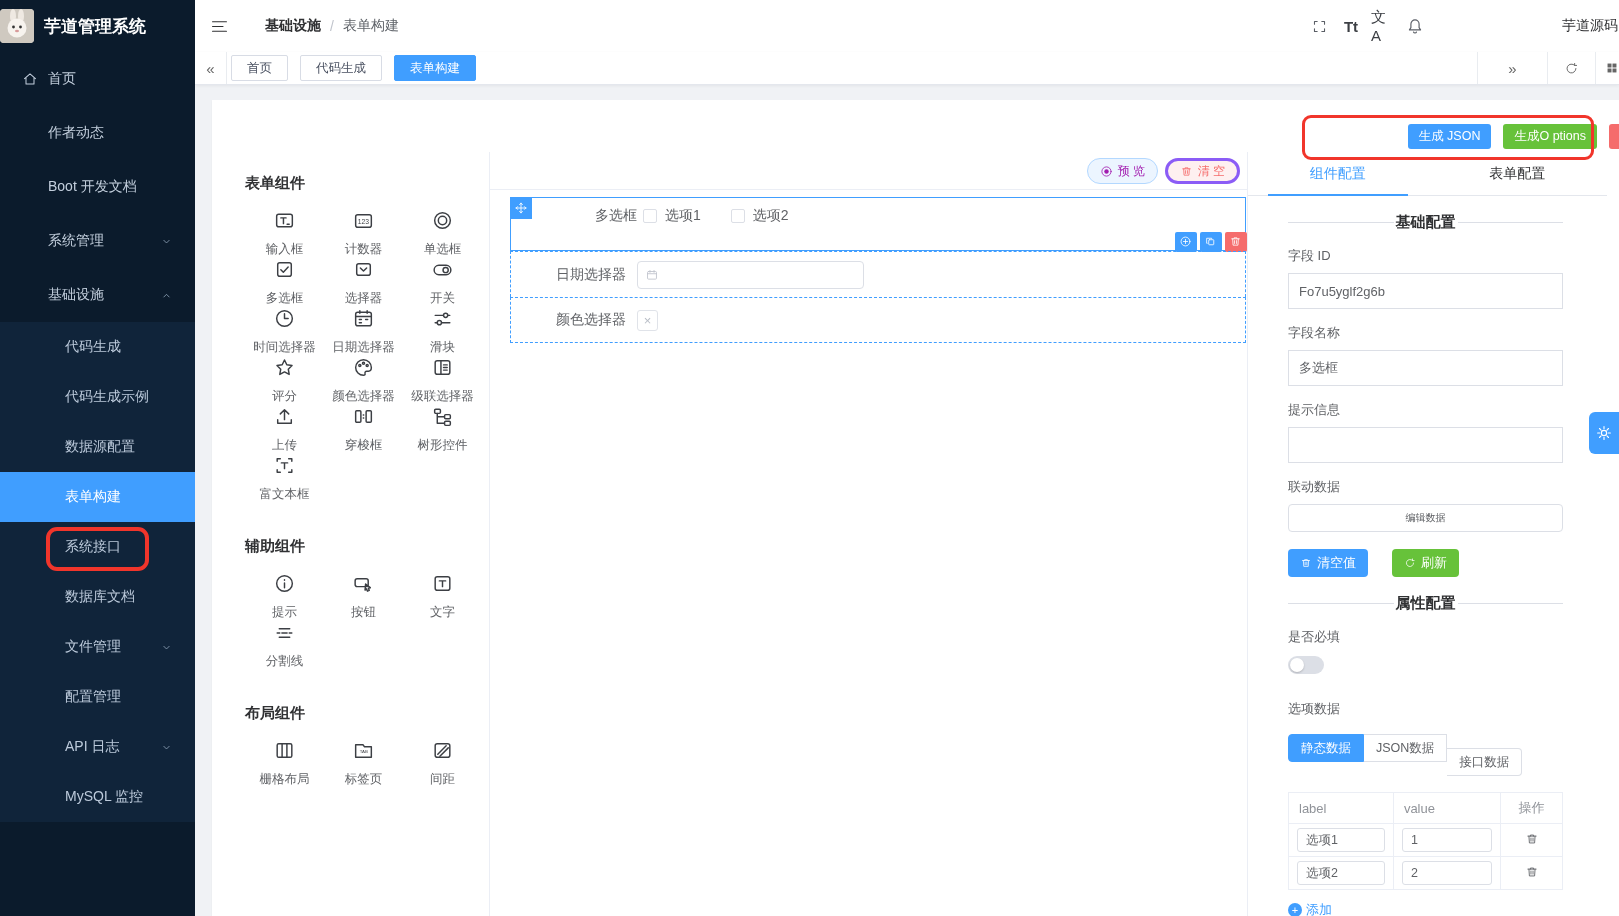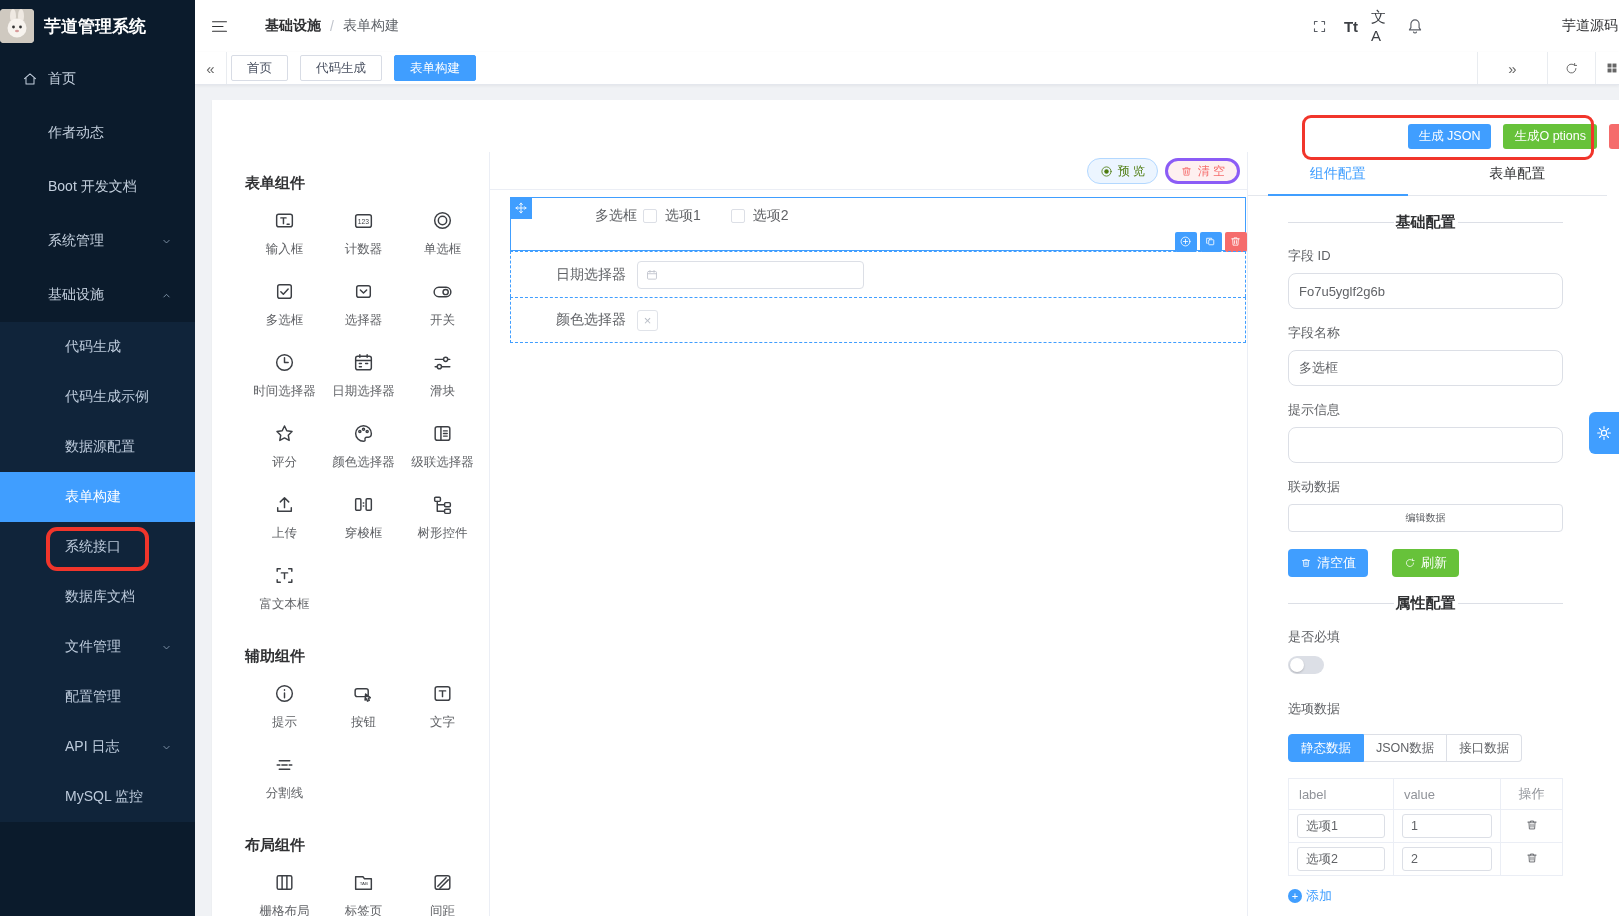--- a/index.html
+++ b/index.html
@@ -53,29 +53,29 @@
   #btn-json { background:#409eff; }
   #btn-options { background:#67c23a; }
   #btn-comp { background:#f56c6c; }
 
   #card-body { position:absolute; left:0; top:52px; right:0; bottom:0; }
 
   
   #palette { position:absolute; left:0; top:0; width:278px; height:100%; border-right:1px solid #ebeef5; padding:22px 0 0 33px; overflow:hidden; }
   .pal-title { font-size:15px; font-weight:bold; color:#303133; margin-bottom:16px; }
   .pal-title.later { margin-top:34px; }
-  .pal-grid { display:flex; flex-wrap:wrap; width:238px; row-gap:22px; margin-bottom:4px; }
+  .pal-grid { display:flex; flex-wrap:wrap; width:238px; margin-bottom:4px; }
   .pal-item { width:79px; display:flex; flex-direction:column; align-items:center; cursor:grab; color:#3c3f44; }
   .pal-lbl { font-size:12.5px; color:#606266; margin-top:9px; white-space:nowrap; }
 
   
   #canvas-col { position:absolute; left:278px; top:0; width:757px; height:100%; }
   #canvas-head { position:absolute; left:0; top:0; width:100%; height:38px; border-bottom:1px solid #ebeef5; }
   .pill { position:absolute; top:6px; height:26px; border-radius:13px; display:flex; align-items:center; gap:5px; padding:0 12px; font-size:12px; cursor:pointer; background:#fff; }
-  #pill-preview { right:89px; border:1px solid #b3d8ff; background:#ecf5ff; color:#4d7c0f; }
+  #pill-preview { right:89px; border:1px solid #b3d8ff; background:#ecf5ff; color:#a21caf; }
   #pill-clear { right:7px; border:3px solid #8b5cf6; background:#fef0f0; color:#f56c6c; }
   #widgets { position:absolute; left:20px; top:45px; width:736px; }
   .widget { position:relative; }
   #w1 { height:54px; border:1.5px solid #409eff; background:#fff; }
   #w2 { height:46px; border:1px dashed #409eff; border-bottom:none; }
   #w3 { height:46px; border:1px dashed #409eff; }
   .drag-handle { position:absolute; left:-1.5px; top:-1.5px; width:22px; height:22px; background:#409eff; color:#fff; display:flex; align-items:center; justify-content:center; cursor:move; }
   .w-row { display:flex; align-items:center; }
   #w1 .w-row { padding-top:9px; }
   #w2 .w-row, #w3 .w-row { height:100%; }
@@ -94,31 +94,31 @@
   #config { position:absolute; left:1035px; top:0; width:360px; height:100%; border-left:1px solid #ebeef5; }
   #config-tabs { display:flex; height:44px; border-bottom:1px solid #e4e7ed; }
   .cfg-tab { flex:1; display:flex; align-items:center; justify-content:center; font-size:14px; color:#303133; cursor:pointer; position:relative; }
   .cfg-tab.active { color:#409eff; }
   .cfg-tab.active::after { content:""; position:absolute; left:20px; right:20px; bottom:-1px; height:2px; background:#409eff; }
   #config-body { position:absolute; left:0; top:44px; right:0; bottom:0; padding:0 44px 0 40px; overflow:hidden; }
   .sect { display:flex; align-items:center; gap:2px; margin-top:17px; }
   .sect .line { flex:1; height:1px; background:#dcdfe6; }
   .sect .sect-title { font-size:15px; font-weight:bold; color:#303133; white-space:nowrap; }
   .fld-label { font-size:13px; color:#606266; margin:15px 0 8px; }
-  .txt-input { width:100%; height:28px; border:1px solid #dcdfe6; border-radius:8px; padding:17px 10px; font-size:13px; color:#606266; font-family:inherit; outline:none; background:#fff; }
+  .txt-input { width:100%; height:28px; border:1px solid #dcdfe6; border-radius:0; padding:17px 10px; font-size:13px; color:#606266; font-family:inherit; outline:none; background:#fff; }
   .wide-btn { width:100%; height:28px; border:1px solid #dcdfe6; border-radius:4px; background:#fff; font-size:10px; color:#606266; cursor:pointer; font-family:inherit; }
   .btn-row { display:flex; gap:24px; margin-top:17px; }
   .sm-btn { height:28px; padding:0 12px; border:none; border-radius:4px; color:#fff; font-size:13px; display:flex; align-items:center; gap:5px; cursor:pointer; font-family:inherit; }
   .sm-blue { background:#409eff; } .sm-green { background:#67c23a; }
   .switch { width:36px; height:18px; border-radius:9px; background:#dcdfe6; position:relative; cursor:pointer; margin-top:10px; }
   .switch::after { content:""; position:absolute; left:2px; top:2px; width:14px; height:14px; border-radius:50%; background:#fff; box-shadow:0 1px 2px rgba(0,0,0,.2); }
   .seg-group { display:inline-flex; margin-top:8px; }
   .seg { height:28px; padding:0 12px; border:1px solid #dcdfe6; border-left-width:0; background:#fff; font-size:12.5px; color:#606266; display:flex; align-items:center; cursor:pointer; white-space:nowrap; }
   .seg:first-child { border-left-width:1px; border-radius:4px 0 0 4px; }
-  .seg:last-child { border-radius:0 4px 4px 0; }
+  .seg:last-child { border-radius:0 4px 4px 0;margin-top:14px; }
   .seg.active { background:#409eff; border-color:#409eff; color:#fff; }
   #opt-table { width:100%; border-collapse:collapse; margin-top:16px; }
   #opt-table th, #opt-table td { border:1px solid #ebeef5; font-weight:normal; }
   #opt-table th { font-size:13px; color:#909399; text-align:left; padding:6px 10px; height:28px; }
   #opt-table th.center, #opt-table td.center { text-align:center; width:62px; }
   #opt-table td { padding:4px 8px; height:32px; }
   .cell-input { width:100%; height:24px; border:1px solid #dcdfe6; border-radius:3px; padding:0 8px; font-size:12.5px; color:#606266; font-family:inherit; outline:none; }
   .row-trash { color:#606266; cursor:pointer; }
   #add-link { display:inline-flex; align-items:center; gap:4px; margin-top:11px; color:#409eff; font-size:13px; cursor:pointer; }
   .plus-circle { width:14px; height:14px; border-radius:50%; background:#409eff; color:#fff; font-size:11px; line-height:14px; text-align:center; }

